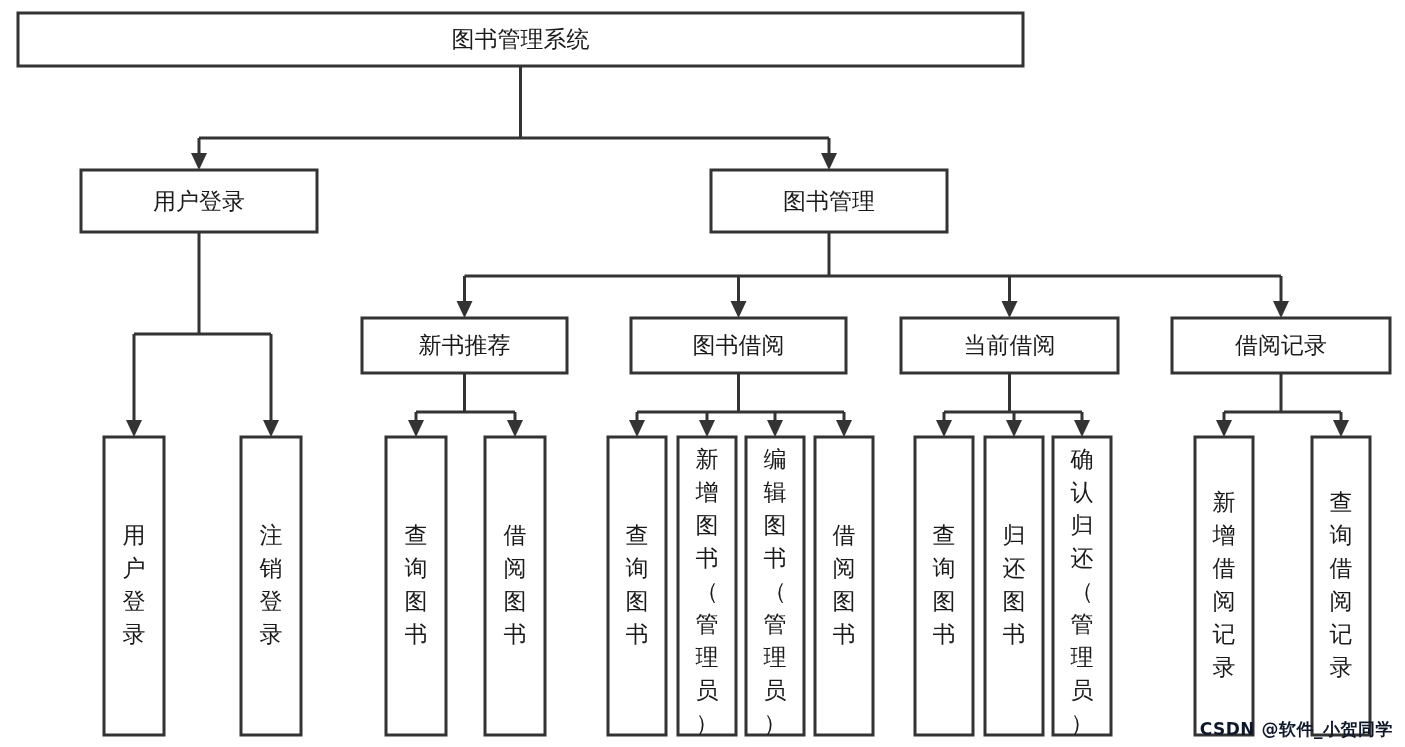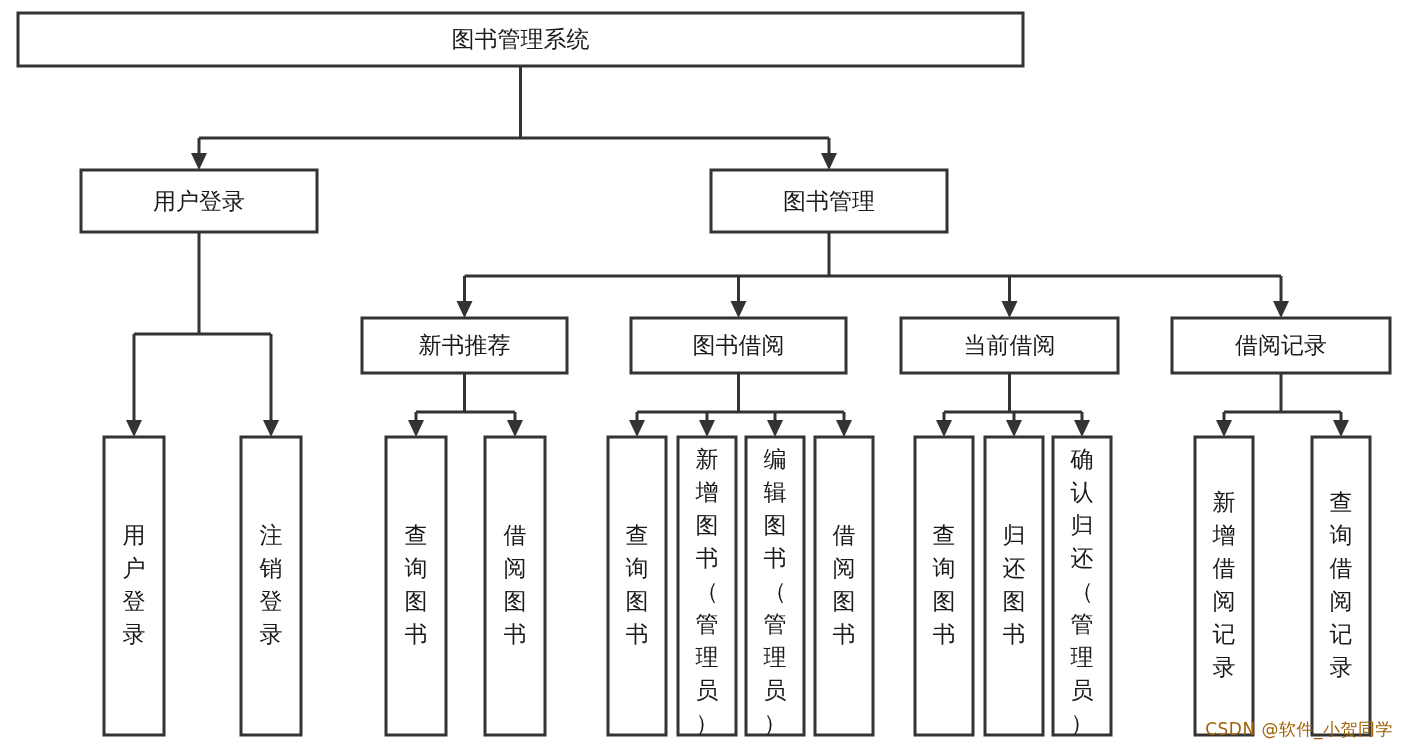--- a/index.html
+++ b/index.html
@@ -53,24 +53,25 @@
     font-size: 23px;
     fill: #1a1a1a;
     text-anchor: middle;
   }
   .watermark {
     position: absolute;
     right: 12px;
     bottom: 6px;
     font-family: "DejaVu Sans", "Liberation Sans", sans-serif;
     font-size: 17px;
-    color: #a16207;
+    color: #0f172a;
     letter-spacing: 0.5px;
     white-space: nowrap;
     pointer-events: none;
+    font-weight: bold;
   }
 </style>
 </head>
 <body>
 
 <div id="diagram-root">
   <svg id="flowchart" viewBox="0 0 1405 747" xmlns="http://www.w3.org/2000/svg">
     <g id="connectors-layer">
         <line x1="520.5" y1="66" x2="520.5" y2="138" class="connector"></line>
         <line x1="199" y1="138" x2="829" y2="138" class="connector"></line>

